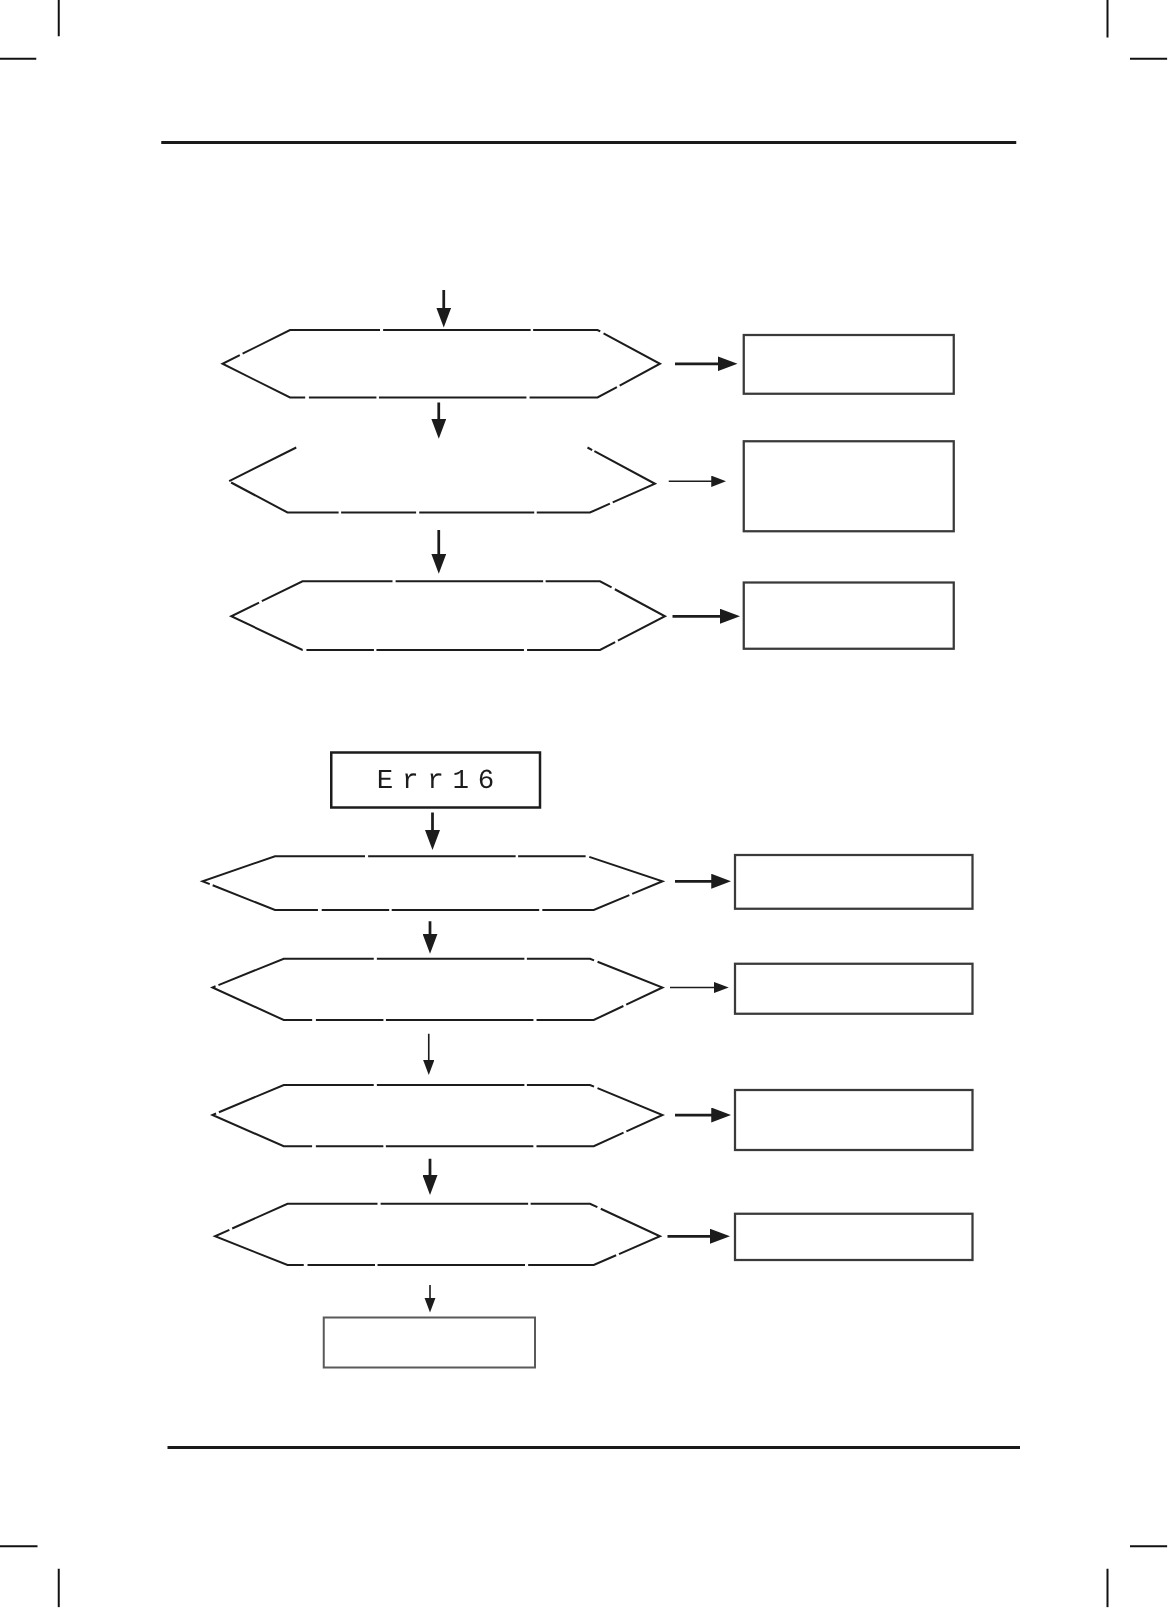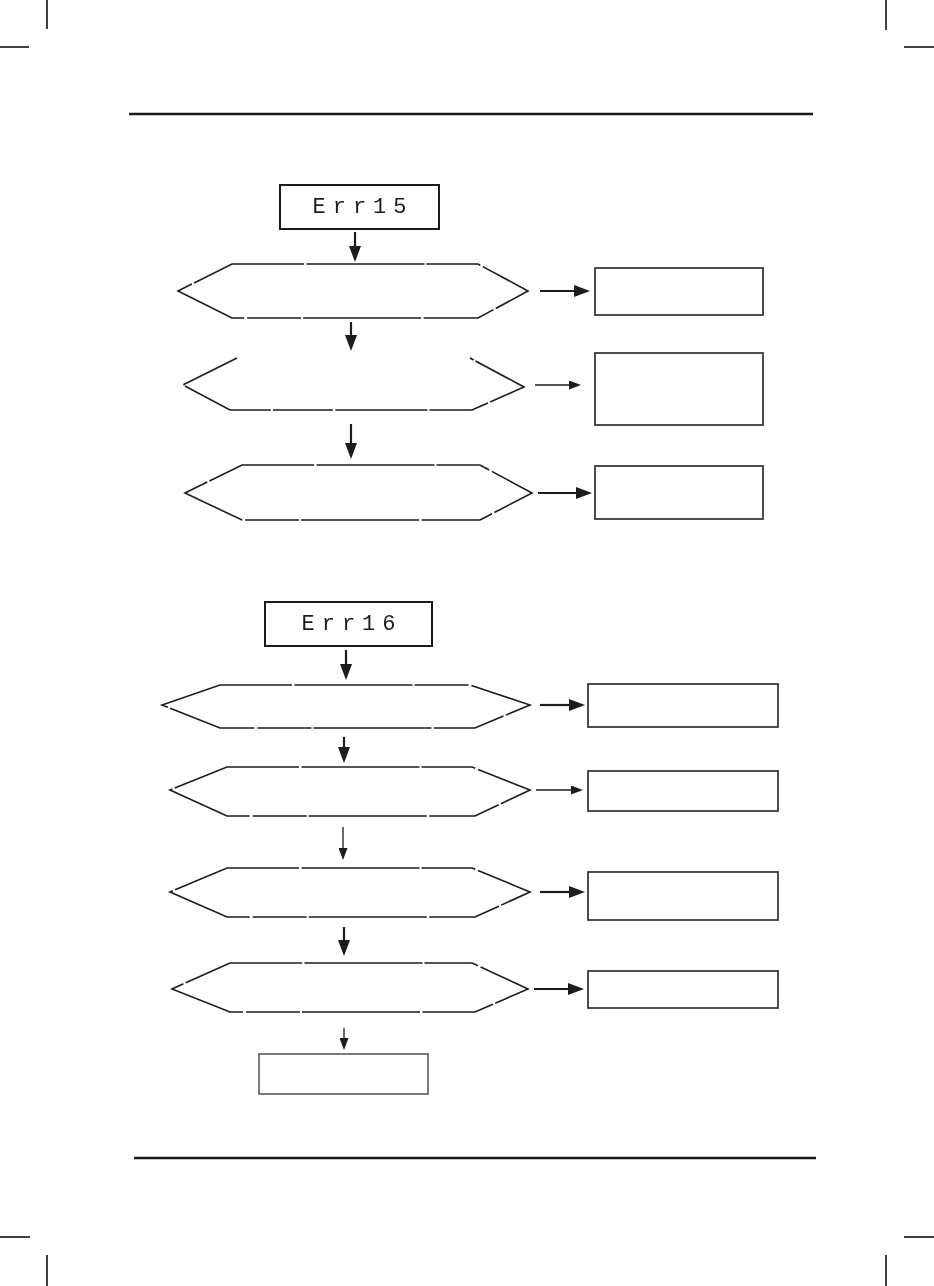--- a/index.html
+++ b/index.html
@@ -115,20 +115,17 @@
       <polygon points="230,963 472,963 528,989 475,1012 230,1012 172,989" class="hex"></polygon>
       <line x1="534" y1="989" x2="569" y2="989" class="flow" marker-end="url(#ah)"></line>
       <rect x="588" y="971" width="190" height="37" class="act"></rect>
 
       <line x1="344" y1="1028" x2="344" y2="1039" class="flow-thin" marker-end="url(#ah-sm)"></line>
 
       <rect x="259" y="1054" width="169" height="40" class="act act-final"></rect>
     </g>
   </svg>
 
-  <div class="start-box" id="err15-box">
-    <span>Err15</span>
-  </div>
   <div class="start-box" id="err16-box">
     <span>Err16</span>
   </div>
 
 </div>
 
 </body></html>

